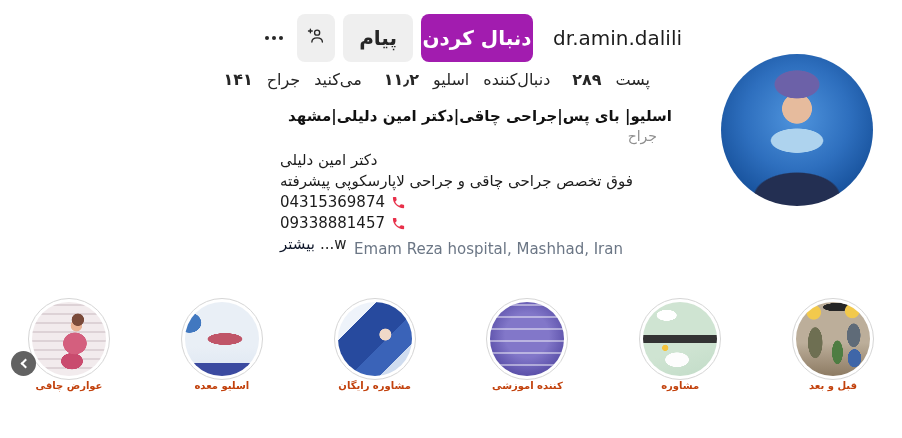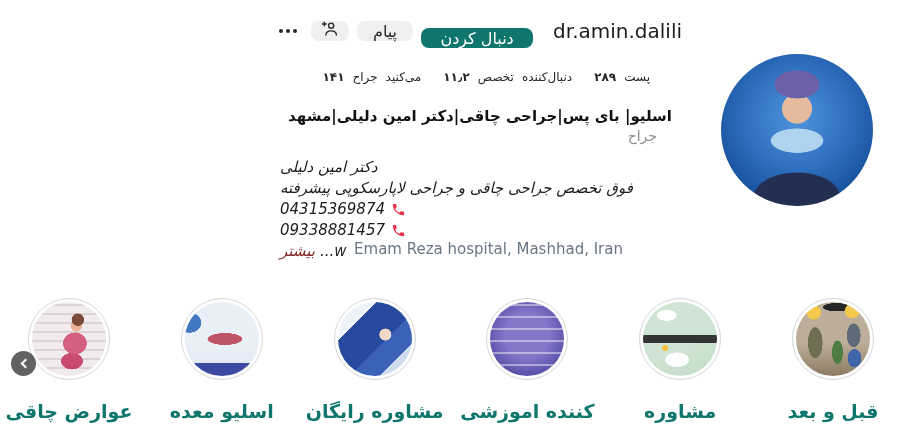--- a/index.html
+++ b/index.html
@@ -16,64 +16,64 @@
       radial-gradient(ellipse 16% 16% at 50% 36%, #e6bb9d 0 60%, transparent 63%),
       radial-gradient(ellipse 46% 26% at 50% 94%, #232f52 0 60%, transparent 63%),
       radial-gradient(circle at 50% 42%, #4f94dd 0%, #2e6fbe 45%, #1a55a0 72%, #113f85 100%);
   }
 
   
   .row1 { position:absolute; top:14px; right:220px; display:flex; direction:rtl;
           align-items:center; gap:8px; }
   .username { font-size:20px; color:#1c1c1c; direction:ltr; margin-left:12px;
               text-decoration:none; cursor:pointer; }
-  .btn { border:none; border-radius:8px; height:20px; font-family:inherit;
-         font-size:16px; font-weight:400; cursor:pointer; }
-  .btn-follow { background:#0f766e; color:#fff; width:112px;margin-top:14px; }
+  .btn { border:none; border-radius:8px; height:48px; font-family:inherit;
+         font-size:20px; font-weight:700; cursor:pointer; }
+  .btn-follow { background:#a21caf; color:#fff; width:112px; }
   .btn-gray { background:#efefef; color:#262626; padding:0 16px; }
   .btn-iconic { background:#efefef; width:38px; display:flex; align-items:center;
                 justify-content:center; padding:0; }
   .dots { background:none; border:none; display:flex; gap:3px; padding:6px;
           cursor:pointer; align-items:center; }
   .dots span { width:4px; height:4px; border-radius:50%; background:#262626; display:block; }
 
   
   .stats { position:absolute; top:70px; right:252px; display:flex; direction:rtl;
            gap:22px; list-style:none; align-items:center; }
-  .stat { display:flex; direction:ltr; gap:8px; font-size:12px; align-items:baseline;
+  .stat { display:flex; direction:ltr; gap:14px; font-size:16px; align-items:baseline;
           white-space:nowrap; }
   .stat .num { font-weight:600; }
 
   
   .bio-title { position:absolute; top:107px; right:230px; direction:rtl;
                font-weight:700; font-size:15px; color:#111; }
   .category  { position:absolute; top:128px; right:245px; direction:rtl;
                font-size:14px; color:#8e8e8e; }
-  .bio { position:absolute; top:157px; left:280px; width:382px; direction:rtl;
-         text-align:left; font-size:15px; line-height:21px; color:#1c1c1c;font-style:italic; }
+  .bio { position:absolute; top:150px; left:280px; width:382px; direction:rtl;
+         text-align:left; font-size:15px; line-height:21px; color:#1c1c1c; }
   .phone-row { display:flex; direction:ltr; justify-content:flex-start;
                align-items:center; gap:6px; height:21px; }
   .phone-row .digits { direction:ltr; }
   .phone-icon { width:15px; height:15px; display:block; }
   .more-row { display:flex; direction:ltr; justify-content:flex-start; gap:5px;
               height:21px; align-items:center; }
-  .more-label { color:#7f1d1d; cursor:pointer; }
+  .more-label { color:#0f172a; cursor:pointer; }
   .trunc { color:#262626; direction:ltr; }
   .location { position:absolute; top:240px; right:279px; font-size:15px;
               color:#6b7685; cursor:pointer; direction:ltr; }
 
   
   .highlights { position:absolute; top:298px; left:0; width:902px; padding:0 10px;
                 display:flex; direction:rtl; justify-content:space-between; }
   .highlight { width:118px; display:flex; flex-direction:column; align-items:center;
                cursor:pointer; }
   .ring { width:82px; height:82px; border-radius:50%; border:1px solid #d6d6d6;
           padding:3px; background:#fff; }
   .h-img { width:100%; height:100%; border-radius:50%; }
-  .h-label { margin-top:20px; font-size:19px; font-weight:600; color:#0f766e;
+  .h-label { margin-top:0; font-size:10px; font-weight:600; color:#c2410c;
              direction:rtl; white-space:nowrap; }
 
   .art-before-after { background:
       radial-gradient(circle at 24% 14%, #f2c94c 0 8%, transparent 9%),
       radial-gradient(circle at 76% 12%, #f2c94c 0 8%, transparent 9%),
       radial-gradient(ellipse 30% 9% at 55% 7%, #262626 0 60%, transparent 64%),
       radial-gradient(ellipse 16% 34% at 26% 55%, #6e6f52 0 60%, transparent 63%),
       radial-gradient(ellipse 15% 20% at 79% 76%, #3f66a8 0 60%, transparent 63%),
       radial-gradient(ellipse 15% 26% at 78% 45%, #5f6b78 0 60%, transparent 63%),
       radial-gradient(ellipse 12% 26% at 56% 68%, #4e7d42 0 60%, transparent 63%),
@@ -143,21 +143,21 @@
     </button>
   </div>
 
   <ul class="stats">
     <li class="stat">
       <span class="num">۲۸۹</span>
       <span>پست</span>
     </li>
     <li class="stat">
       <span class="num">۱۱٫۲</span>
-      <span>تخصص</span>
+      <span>اسلیو</span>
       <span>دنبال‌کننده</span>
     </li>
     <li class="stat">
       <span class="num">۱۴۱</span>
       <span>جراح</span>
       <span>می‌کنید</span>
     </li>
   </ul>
 
   <div class="bio-title">اسلیو| بای پس|جراحی چاقی|دکتر امین دلیلی|مشهد</div>

